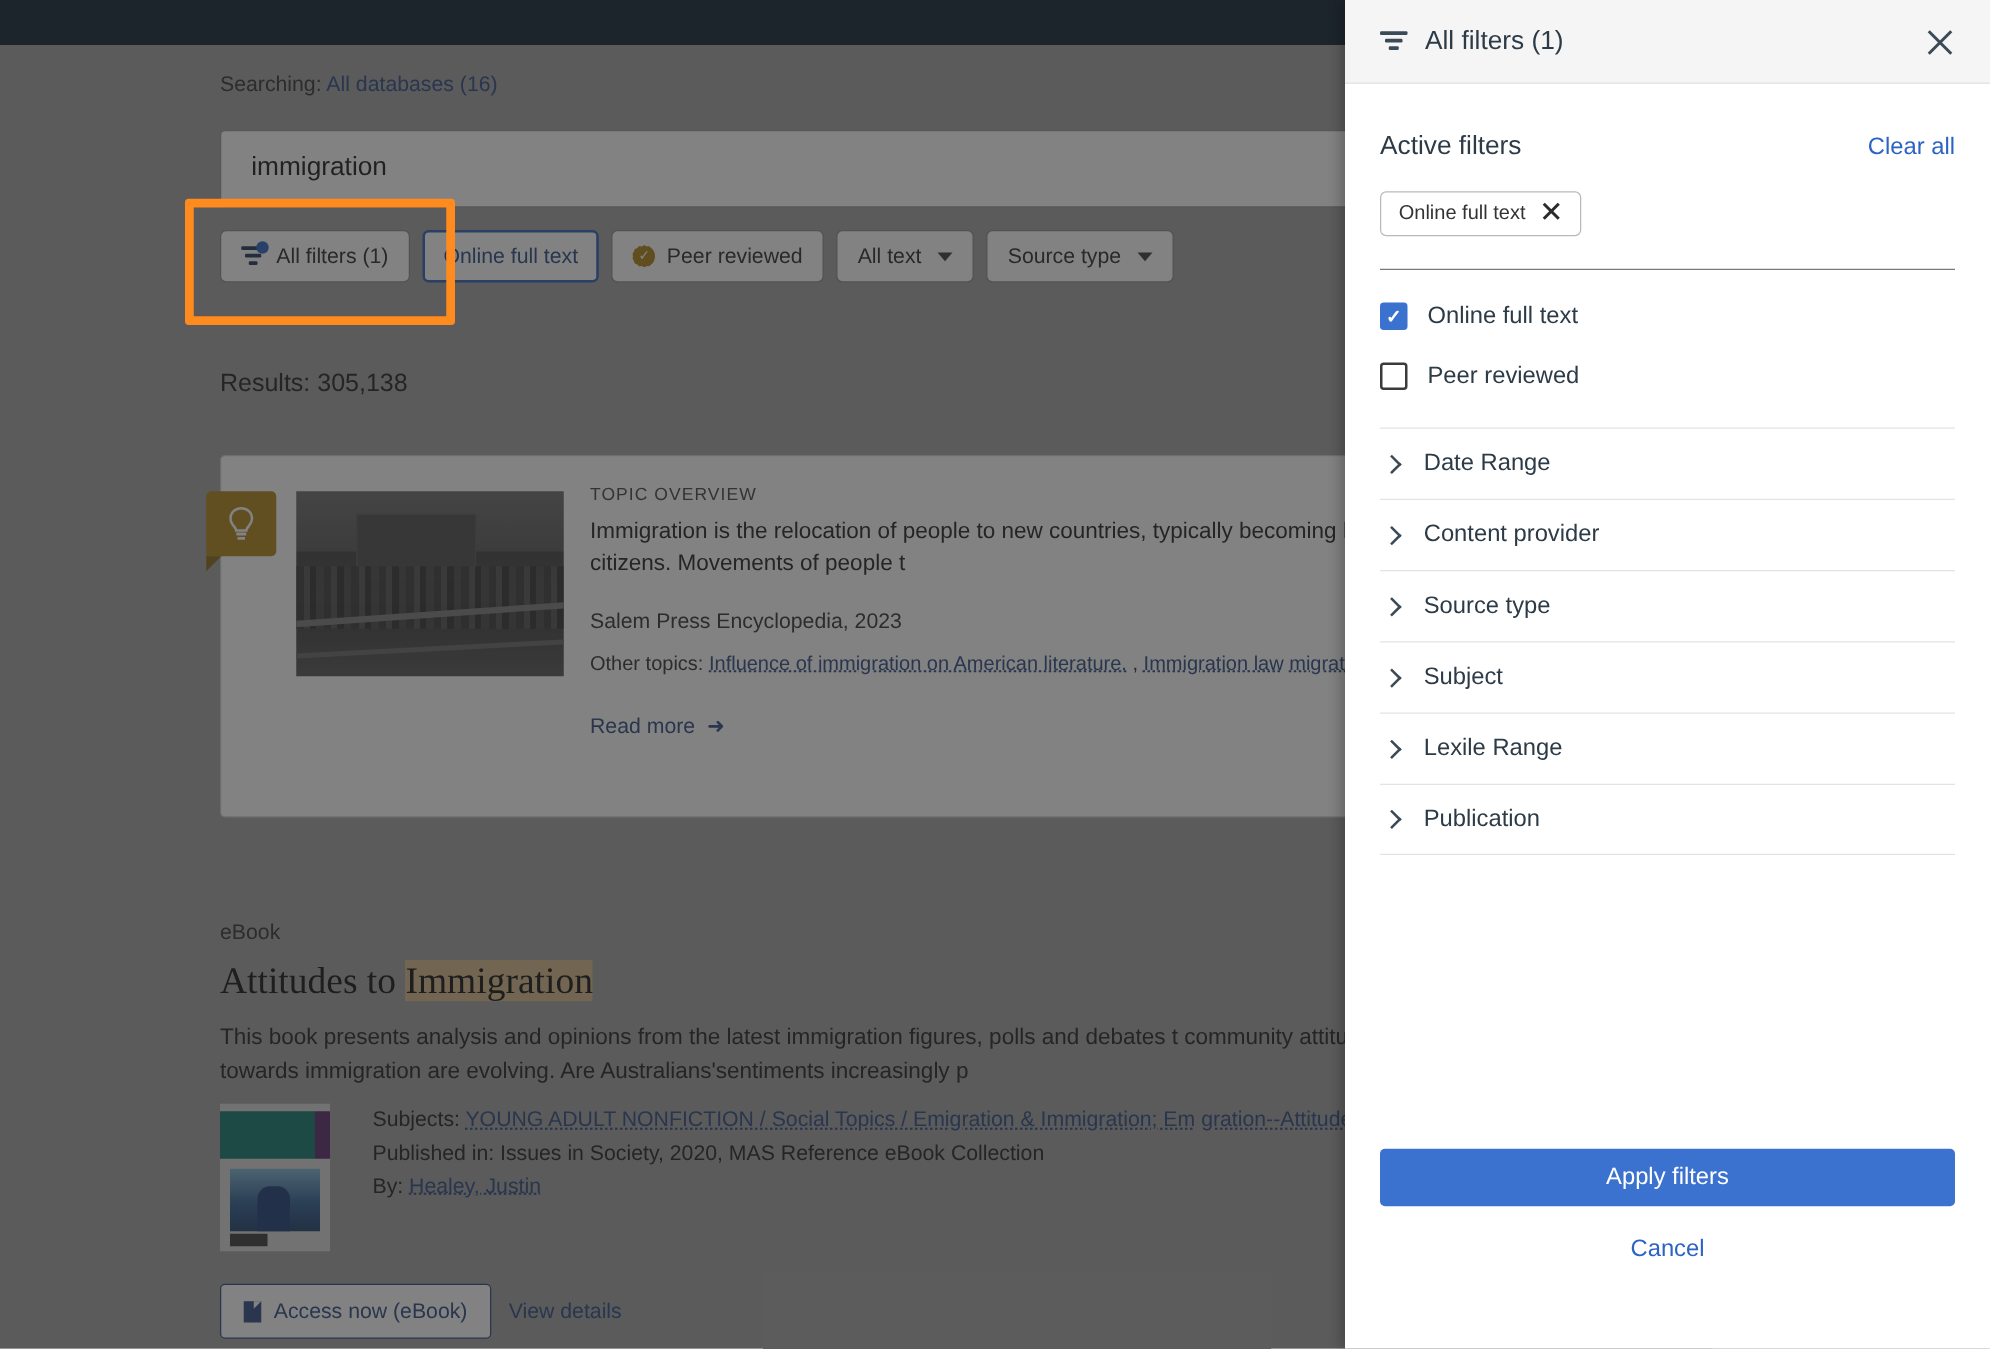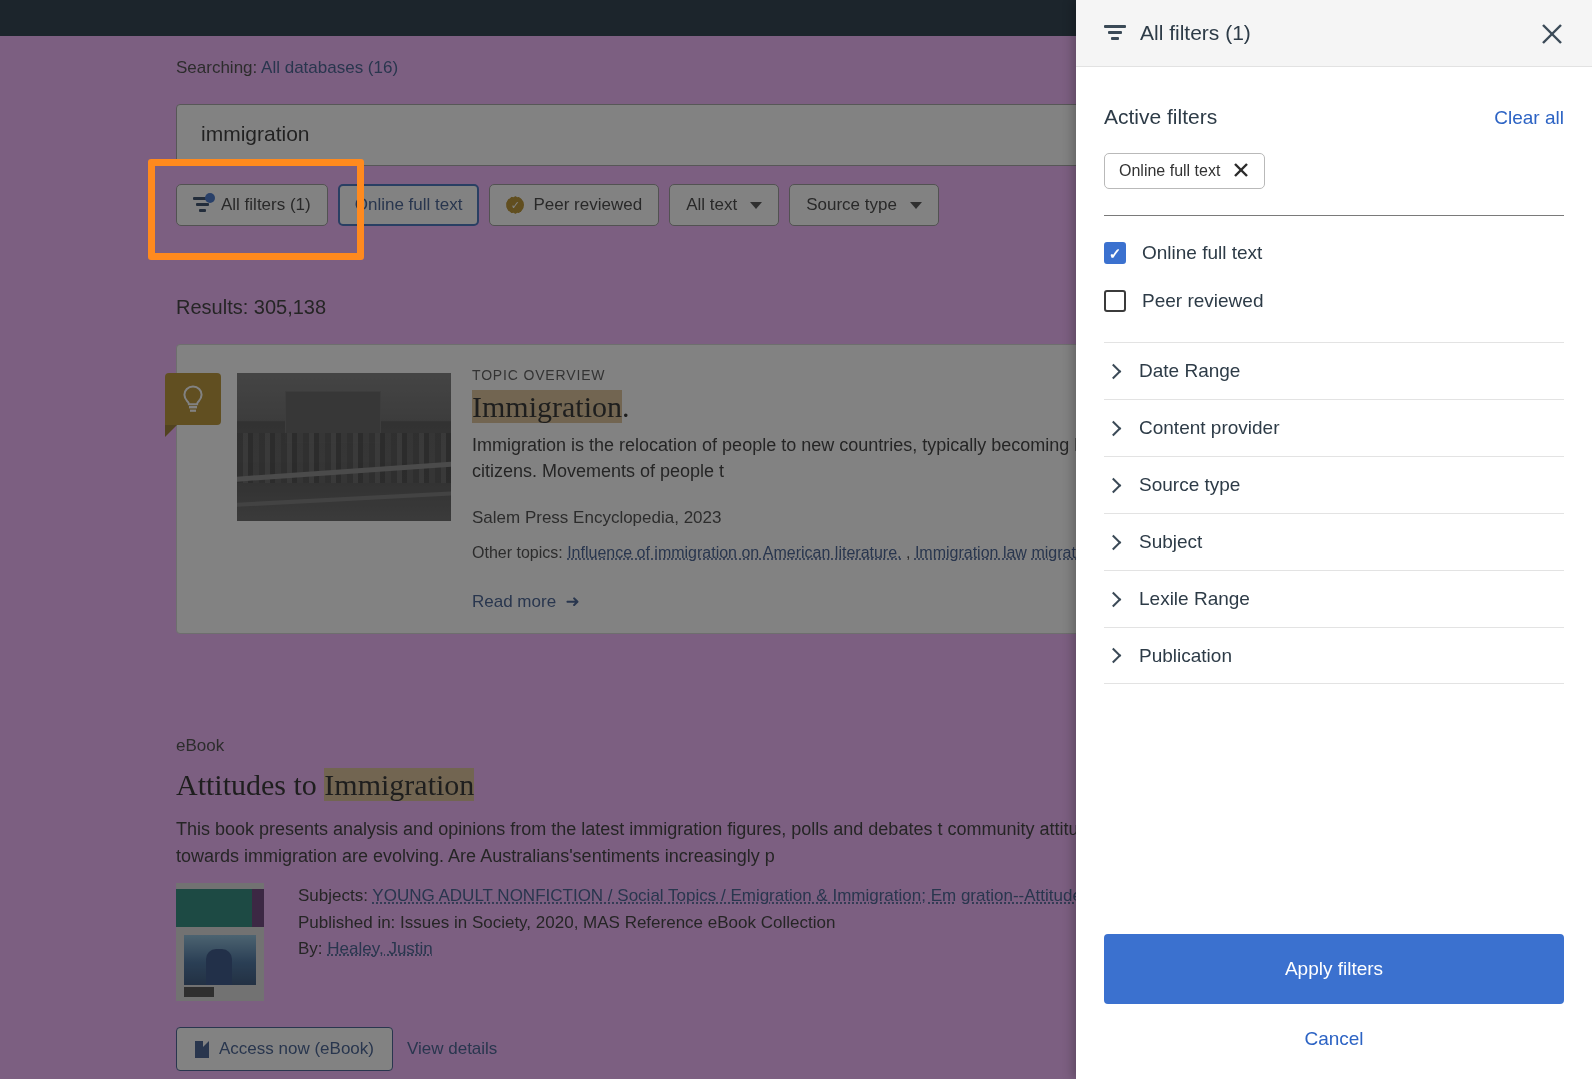--- a/index.html
+++ b/index.html
@@ -13,21 +13,21 @@
   #root { position: relative; width: 1592px; height: 1079px; }
 
   
   .page { position: absolute; inset: 0; background: #ffffff; }
 
   .topbar {
     position: absolute; top: 0; left: 0; width: 1592px; height: 36px;
     background: #0e2233;
   }
 
-  .content { position: absolute; top: 36px; left: 0; width: 1370px; height: 1043px; background:#f0abfc; }
+  .content { position: absolute; top: 36px; left: 0; width: 1370px; height: 1043px; background:#a3a3a3; }
 
   .searching-line {
     position: absolute; left: 176px; top: 22px;
     font-size: 17px; color: #2a2a2a; white-space: nowrap;
   }
   .searching-label { color: #333; }
   .link { color: #2b4a83; }
   .link-u { color: #2b4a83; text-decoration: underline; text-decoration-style: dotted; }
 
   .searchbox {
@@ -71,21 +71,21 @@
   }
   .caret { width: 0; height: 0; border-left: 6px solid transparent; border-right: 6px solid transparent; border-top: 7px solid #3b3b3b; margin-left: 4px; }
 
   .results-count {
     position: absolute; left: 176px; top: 260px;
     font-size: 20px; color: #222;
   }
 
   
   .topic-card {
-    position: absolute; left: 176px; top: 308px;
+    position: absolute; left: 176px; top: 328px;
     width: 1160px; height: 290px;
     border: 1px solid #cfcfcf; border-radius: 4px; background: #fff;
   }
   .bulb-tab {
     position: absolute; left: -12px; top: 28px; width: 56px; height: 52px;
     background: #b0861a; border-radius: 4px 4px 4px 0;
   }
   .bulb-tab:after {
     content: ""; position: absolute; left: 0; top: 52px;
     border-left: 12px solid #8c6a14; border-bottom: 12px solid transparent;
@@ -218,24 +218,23 @@
   .sec {
     display: flex; align-items: center; gap: 20px;
     height: 57px; border-top: 1px solid #e3e3e3; padding-left: 4px;
   }
   .sec:last-child { border-bottom: 1px solid #e3e3e3; }
   .chev { width: 11px; height: 11px; border-right: 2.4px solid #3b4a57; border-top: 2.4px solid #3b4a57; transform: rotate(45deg); flex: 0 0 auto; }
   .sec-label { font-size: 19px; color: #2d3b47; }
 
   .panel-foot { position: absolute; left: 0; right: 0; bottom: 0; height: 160px; padding: 0 28px; }
   .apply {
-    width: 100%; height: 70px; background: #3b71cf; border: none; border-radius: 4px;
+    width: 100%; height: 46px; background: #3b71cf; border: none; border-radius: 4px;
     color: #fff; font-size: 19px; font-family: "Liberation Sans", sans-serif;
     display: flex; align-items: center; justify-content: center;
-    margin-top: 15px;
   }
   .cancel {
     width: 100%; text-align: center; margin-top: 23px;
     font-size: 19px; color: #2c63c4; background: none; border: none;
     font-family: "Liberation Sans", sans-serif;
   }
 </style>
 </head>
 <body>
 
@@ -304,23 +303,20 @@
 
         <div class="thumb-hist">
           <span class="bldg"></span>
           <span class="crowd"></span>
           <span class="rail"></span>
           <span class="rail2"></span>
         </div>
 
         <div class="topic-body">
           <div class="kicker">TOPIC OVERVIEW</div>
-          <div class="topic-title">
-            <span class="hl">Immigration</span><span>.</span>
-          </div>
           <div class="topic-desc">Immigration is the relocation of people to new countries, typically becoming long-term residents or citizens. Movements of people t</div>
           <div class="topic-src">Salem Press Encyclopedia, 2023</div>
           <div class="topic-other">
             <span>Other topics:</span>
             <span class="link-u">Influence of immigration on American literature.</span>
             <span>, </span>
             <span class="link-u">Immigration law</span>
             <span class="link-u">migration laws.</span>
           </div>
           <div class="readmore">

